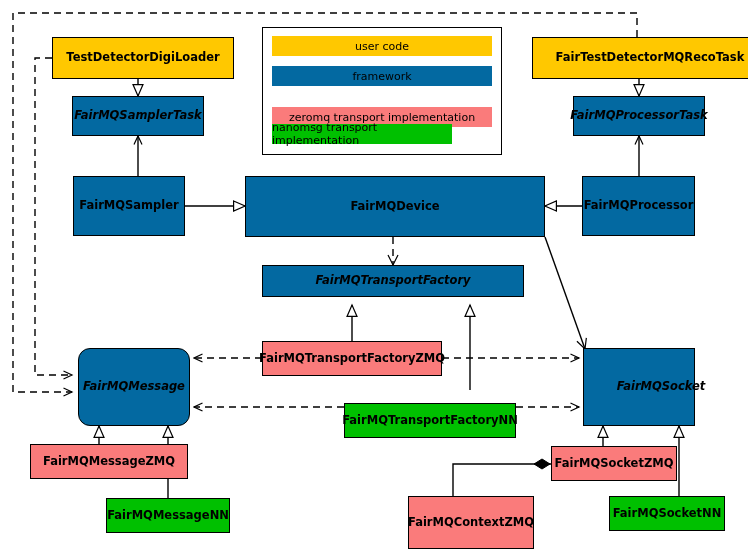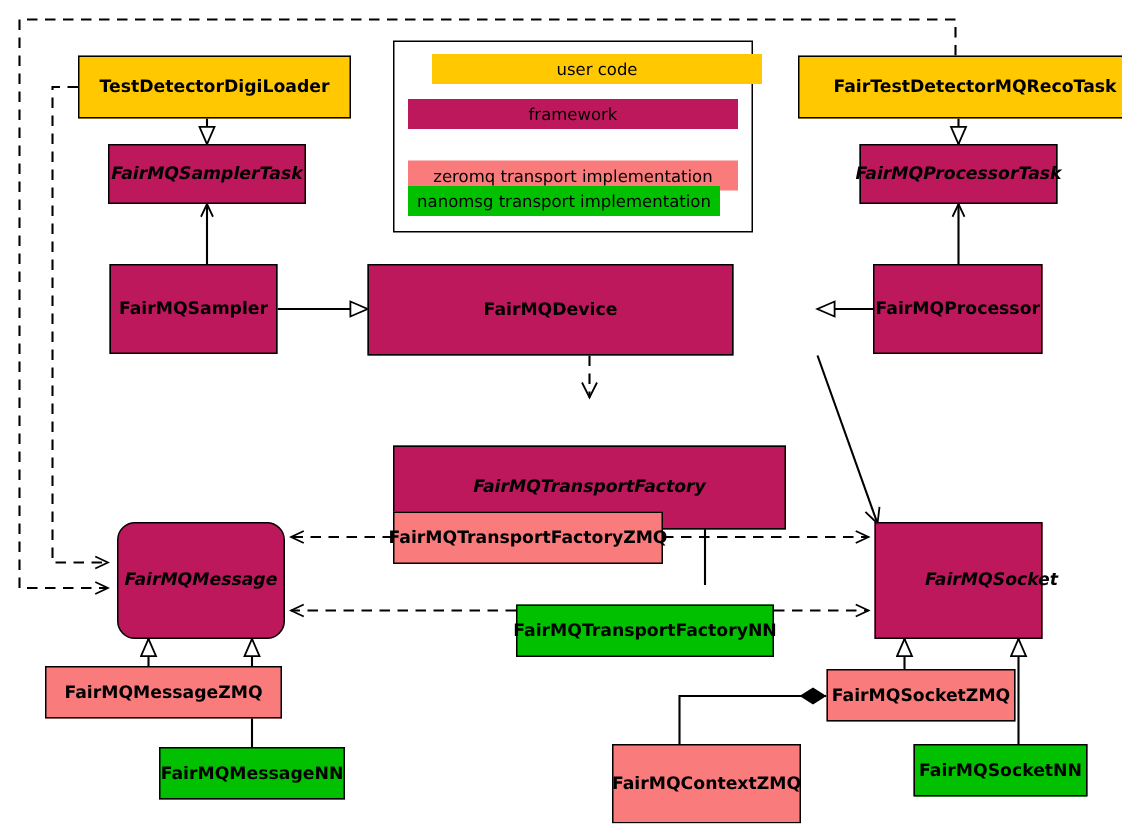--- a/index.html
+++ b/index.html
@@ -3,21 +3,21 @@
 <meta charset="utf-8">
 <style>
   html,body{margin:0;padding:0;background:#ffffff;}
   body{font-family:"DejaVu Sans","Liberation Sans",sans-serif;}
   #canvas{position:relative;width:748px;height:549px;background:#ffffff;overflow:hidden;}
   .node{position:absolute;box-sizing:border-box;border:1.4px solid #000;
         display:flex;align-items:center;justify-content:center;text-align:center;
         font-size:11.5px;font-weight:bold;color:#000;line-height:1.15;}
   .node.abstract{font-style:italic;}
   .user{background:#FFC800;}
-  .framework{background:#be185d;}
+  .framework{background:#0369a1;}
   .zmq{background:#FA7B7B;}
   .nn{background:#00C000;}
   #legend-box{position:absolute;box-sizing:border-box;border:1.4px solid #000;background:#fff;}
   .legend-row{position:absolute;box-sizing:border-box;display:flex;align-items:center;
        justify-content:center;font-size:11px;font-weight:normal;color:#000;}
   svg.edges{position:absolute;left:0;top:0;width:748px;height:549px;overflow:visible;}
 </style>
 </head>
 <body>
 
@@ -80,55 +80,55 @@
       <path d="M603,446 L603,426" marker-end="url(#hollowTri)"></path>
 
       <path d="M679,496 L679,426" marker-end="url(#hollowTri)"></path>
 
       <path d="M453,496 L453,464 L551,464" marker-end="url(#blackDiamond)"></path>
     </g>
   </svg>
 
   <div id="legend-box" style="left:262px;top:27px;width:240px;height:128px;">
   </div>
-  <div class="legend-row user" style="left:272px;top:36px;width:220px;height:20px;margin-left:16px;">
+  <div class="legend-row user" style="left:272px;top:36px;width:220px;height:20px;">
     <span>user code</span>
   </div>
   <div class="legend-row framework" style="left:272px;top:66px;width:220px;height:20px;">
     <span>framework</span>
   </div>
   <div class="legend-row zmq" style="left:272px;top:107px;width:220px;height:20px;">
     <span>zeromq transport implementation</span>
   </div>
-  <div class="legend-row nn" style="left:272px;top:124px;width:208px;height:20px;">
+  <div class="legend-row nn" style="left:272px;top:124px;width:180px;height:20px;">
     <span>nanomsg transport implementation</span>
   </div>
 
   <div class="node user" style="left: 52px; top: 37px; width: 182px; height: 42px;">
     <span>TestDetectorDigiLoader</span>
     </div>
   <div class="node framework abstract" style="left: 72px; top: 96px; width: 132px; height: 40px;">
     <span>FairMQSamplerTask</span>
     </div>
   <div class="node framework" style="left: 73px; top: 176px; width: 112px; height: 60px;">
     <span>FairMQSampler</span>
     </div>
-  <div class="node framework" style="left: 245px; top: 176px; width: 244px; height: 61px;">
+  <div class="node framework" style="left: 245px; top: 176px; width: 300px; height: 61px;">
     <span>FairMQDevice</span>
     </div>
   <div class="node user" style="left: 532px; top: 37px; width: 236px; height: 42px;">
     <span>FairTestDetectorMQRecoTask</span>
     </div>
   <div class="node framework abstract" style="left: 573px; top: 96px; width: 132px; height: 40px;">
     <span>FairMQProcessorTask</span>
     </div>
   <div class="node framework" style="left: 582px; top: 176px; width: 113px; height: 60px;">
     <span>FairMQProcessor</span>
     </div>
-  <div class="node framework abstract" style="left: 262px; top: 265px; width: 262px; height: 56px; margin-top: 32px;">
+  <div class="node framework abstract" style="left: 262px; top: 265px; width: 262px; height: 32px;">
     <span>FairMQTransportFactory</span>
     </div>
   <div class="node zmq" style="left: 262px; top: 341px; width: 180px; height: 35px;">
     <span>FairMQTransportFactoryZMQ</span>
     </div>
   <div class="node nn" style="left: 344px; top: 390px; width: 172px; height: 35px; margin-top: 13px;">
     <span>FairMQTransportFactoryNN</span>
     </div>
   <div class="node framework abstract" style="left: 78px; top: 348px; width: 112px; height: 78px; border-radius: 12px;">
     <span>FairMQMessage</span>

